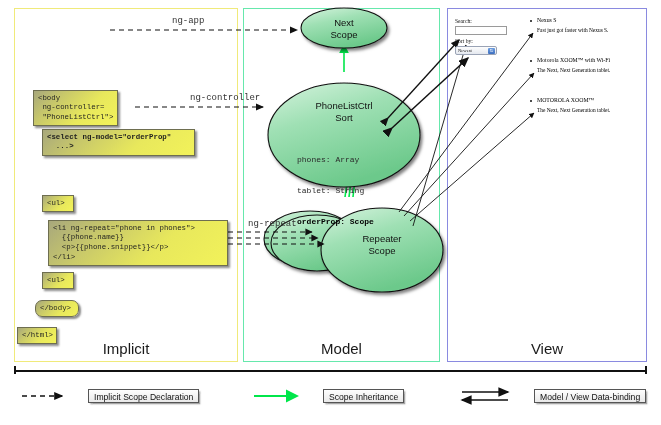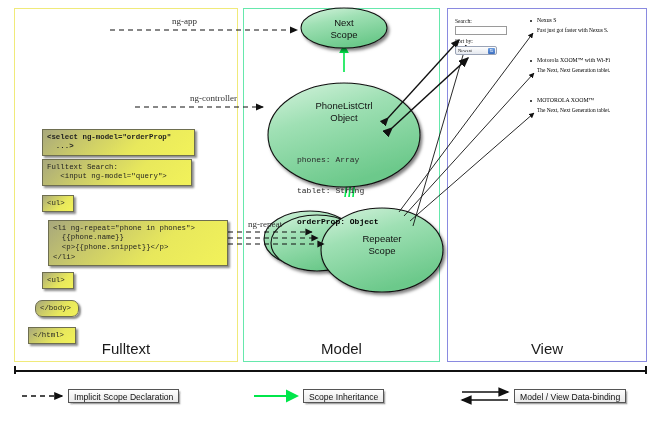--- a/index.html
+++ b/index.html
@@ -45,21 +45,21 @@
     line-height: 1.32;
     color: #1f1f1f;
     padding: 2.5px 4px 2.5px 4px;
     white-space: pre;
   }
   .codebox.bold { font-weight: bold; }
 
   
   .arrow-label {
     position: absolute;
-    font-family: Liberation Serif, serif;
+    font-family: Liberation Mono, monospace;
     font-size: 9px;
     color: #333;
     white-space: nowrap;
   }
 
   
   .scope-title {
     position: absolute;
     text-align: center;
     font-family: "Liberation Sans", sans-serif;
@@ -142,33 +142,34 @@
     border: 1px solid #555;
     background: linear-gradient(#fefefe, #e9e9e9);
     box-shadow: 1.5px 1.5px 1.5px rgba(0,0,0,0.35);
     font-family: "Liberation Sans", sans-serif;
     font-size: 8.6px;
     color: #111;
     padding: 2px 5px;
     white-space: nowrap;
     height: 14px;
     line-height: 10px;
+    margin-left: 20px;
   }
   svg.overlay {
     position: absolute; left:0; top:0; width:661px; height:425px;
     pointer-events: none;
   }
 </style>
 </head>
 <body>
 
 <div id="root">
 
   <div class="panel panel-template">
-    <div class="panel-label">Fulltext</div>
+    <div class="panel-label">Implicit</div>
   </div>
   <div class="panel panel-model">
     <div class="panel-label">Model</div>
   </div>
   <div class="panel panel-view">
     <div class="panel-label">View</div>
   </div>
 
   <svg class="overlay" viewBox="0 0 661 425">
     <defs>
@@ -243,54 +244,55 @@
       <line x1="254" y1="396" x2="297" y2="396" stroke="#00e64a" stroke-width="2.2" marker-end="url(#ah-green)"></line>
     </g>
 
     <g>
       <line x1="462" y1="392" x2="508" y2="392" stroke="#111" stroke-width="1.6" marker-end="url(#ah-black)"></line>
       <line x1="508" y1="400" x2="462" y2="400" stroke="#111" stroke-width="1.6" marker-end="url(#ah-black)"></line>
     </g>
   </svg>
 
 
+  <div class="codebox" style="left:33px;  top:90px;  width:85px;">&lt;body
+ ng-controller=
+ "PhoneListCtrl"&gt;</div>
 
   <div class="codebox bold" style="left:42px;  top:129px; width:153px;">&lt;select ng-model="orderProp"
   ...&gt;</div>
 
-  <div class="codebox" style="left:42px;  top:159px; width:150px;">Fulltext Search:
-   &lt;input ng-model="query"&gt;</div>
 
   <div class="codebox" style="left:42px;  top:195px; width:32px;">&lt;ul&gt;</div>
 
   <div class="codebox" style="left:48px;  top:220px; width:180px;">&lt;li ng-repeat="phone in phones"&gt;
   {{phone.name}}
   &lt;p&gt;{{phone.snippet}}&lt;/p&gt;
 &lt;/li&gt;</div>
 
   <div class="codebox" style="left:42px;  top:272px; width:32px;">&lt;ul&gt;</div>
 
   <div class="codebox" style="left:35px;  top:300px; width:44px;border-radius:7px;">&lt;/body&gt;</div>
 
-  <div class="codebox" style="left:28px;  top:327px; width:48px;">&lt;/html&gt;</div>
+  <div class="codebox" style="left:17px;  top:327px; width:40px;">&lt;/html&gt;</div>
 
   <div class="arrow-label" style="left:172px; top:16px;">ng-app</div>
   <div class="arrow-label" style="left:146px; top:93px;margin-left:44px;">ng-controller</div>
   <div class="arrow-label" style="left:248px; top:219px;">ng-repeat</div>
 
   <div class="scope-title" style="left:310px; top:17px; width:68px;">Next
 Scope</div>
 
   <div class="scope-title" style="left:290px; top:100px; width:108px;">PhoneListCtrl
-Object</div>
+Sort</div>
 
   <div class="scope-props" style="left:297px; top:134px;">
     <div>phones: Array</div>
     <div>tablet: String</div>
-    <div class="b">orderProp: Object</div>
+    <div class="b">orderProp: Scope</div>
   </div>
 
   <div class="scope-title" style="left:342px; top:233px; width:80px;">Repeater
 Scope</div>
 
 
   <div class="view-label" style="left:455px; top:18px;">Search:</div>
 
   <input class="view-input" style="left: 455px; top: 26px; width: 52px; height: 9px; font-size: 5px; font-family: &quot;Liberation Serif&quot;, serif; padding: 0px 2px;" placeholder="">
 

